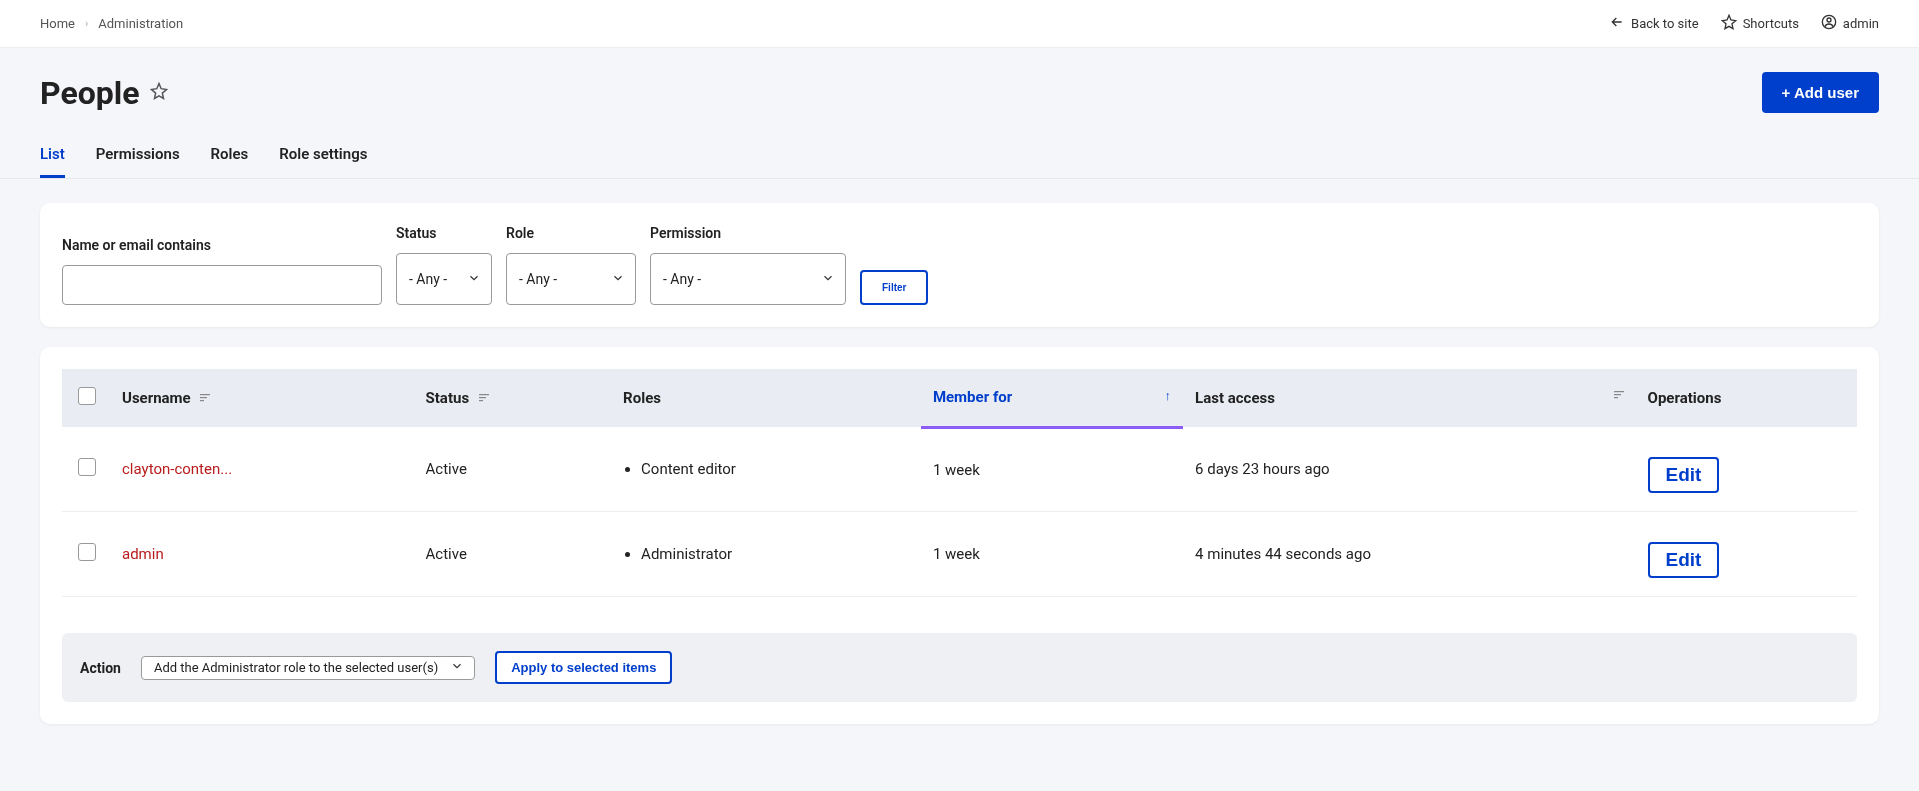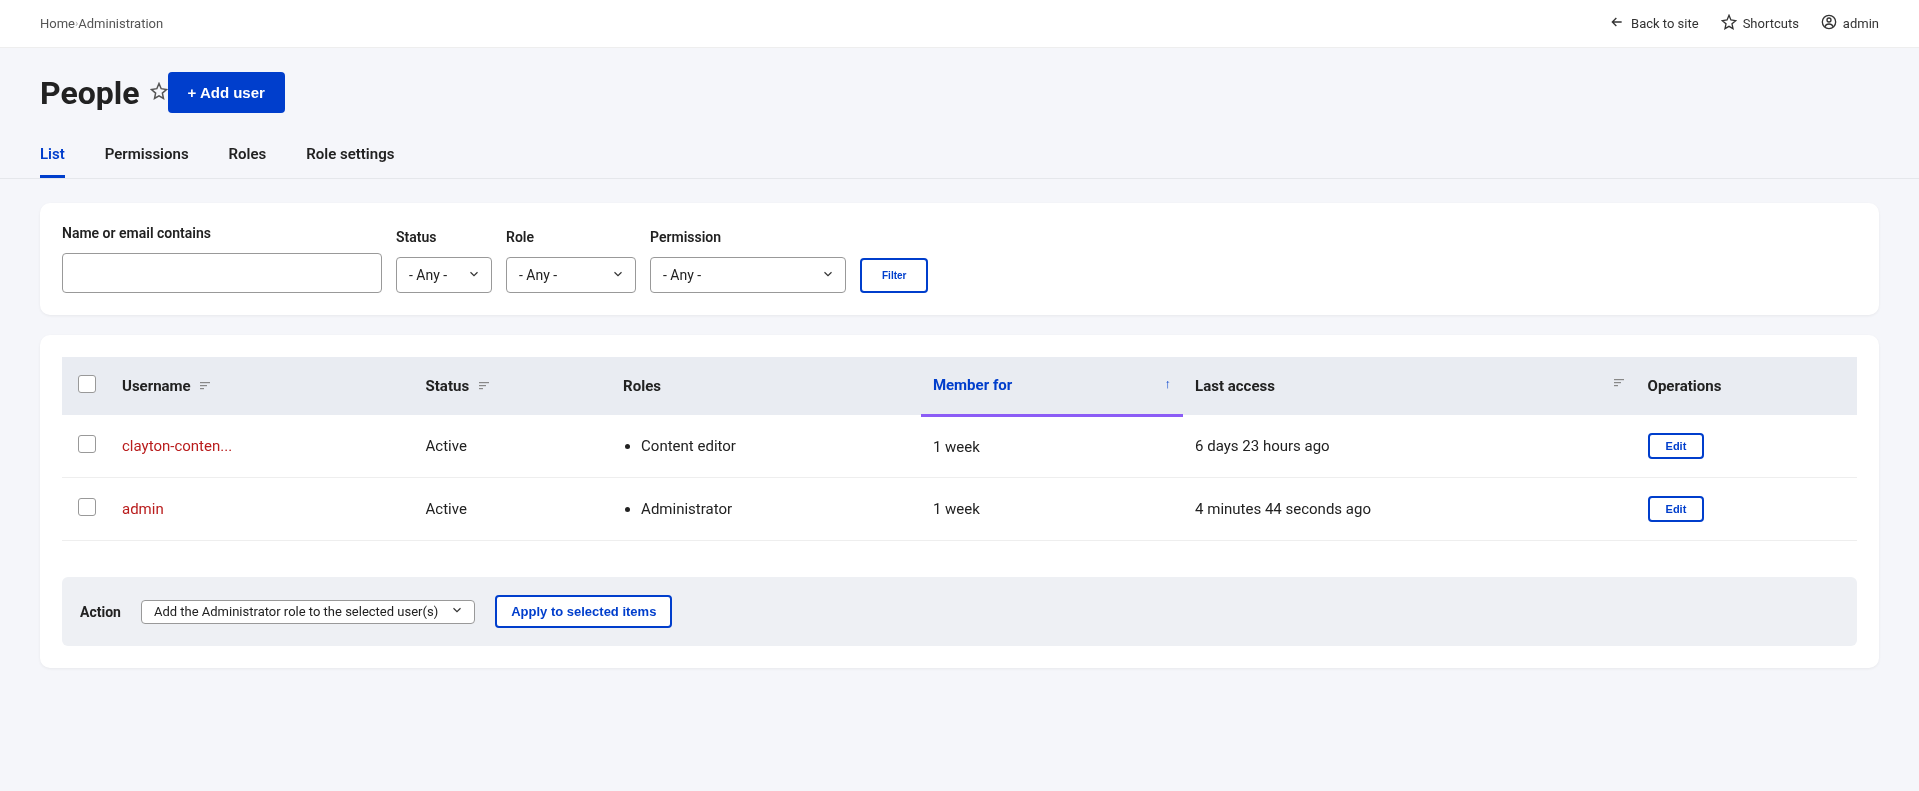--- a/index.html
+++ b/index.html
@@ -1,62 +1,62 @@
 <!DOCTYPE html>
 <html><head>
 <meta charset="utf-8">
 <style>
 * { box-sizing: border-box; margin: 0; padding: 0; }
 body { font-family: -apple-system, BlinkMacSystemFont, "Segoe UI", Roboto, sans-serif; background: #f5f6fa; color: #222; font-size: 14px; }
 
 .topbar { display: flex; align-items: center; justify-content: space-between; padding: 14px 40px; background: #fff; border-bottom: 1px solid #eee; }
-.breadcrumbs { display: flex; align-items: center; font-size: 13px; color: #555; }
+.breadcrumbs { display: flex; align-items: center; gap: 10px; font-size: 13px; color: #555; }
 .breadcrumbs a { color: #555; text-decoration: none; }
 .chev { color: #aaa; font-size: 11px; }
 .topbar-right { display: flex; align-items: center; gap: 22px; font-size: 13px; color: #333; }
 .top-link { display: flex; align-items: center; gap: 6px; cursor: pointer; }
 .top-link svg { width: 16px; height: 16px; }
 
-.header-row { display: flex; align-items: center; padding: 24px 40px 0; }
+.header-row { display: flex; align-items: center; justify-content: space-between; padding: 24px 40px 0; }
 .page-title-wrap { display: flex; align-items: center; gap: 10px; }
 .page-title { font-size: 32px; font-weight: 700; }
 .star-btn svg { width: 18px; height: 18px; }
 .add-user-btn { background: #003ecc; color: #fff; border: none; border-radius: 4px; padding: 12px 20px; font-size: 15px; font-weight: 600; cursor: pointer; }
 
-.tabs { display: flex; gap: 40px; padding: 20px 40px 0; border-bottom: 1px solid #e5e7eb; }
+.tabs { display: flex; gap: 31px; padding: 20px 40px 0; border-bottom: 1px solid #e5e7eb; }
 .tab { padding: 12px 0; font-size: 15px; font-weight: 600; color: #222; cursor: pointer; border-bottom: 3px solid transparent; }
 .tab.active { color: #003ecc; border-bottom-color: #003ecc; }
 
 .content { padding: 24px 40px; }
 
 .filter-card, .table-card { background: #fff; border-radius: 10px; box-shadow: 0 1px 3px rgba(0,0,0,0.06); padding: 22px; margin-bottom: 20px; }
 
 .filter-row { display: flex; gap: 14px; align-items: flex-end; }
 .filter-group { display: flex; flex-direction: column; gap: 12px; }
 .filter-label { font-size: 14px; font-weight: 600; }
 .text-input { width: 320px; height: 40px; border: 1px solid #999; border-radius: 4px; padding: 0 10px; font-size: 14px; }
-.select { position: relative; border: 1px solid #999; border-radius: 4px; height: 36px; display: flex; align-items: center; padding: 0 36px 0 12px; min-width: 96px; background: #fff; cursor: pointer; }
+.select { position: relative; border: 1px solid #999; border-radius: 4px; height: 52px; display: flex; align-items: center; padding: 0 36px 0 12px; min-width: 96px; background: #fff; cursor: pointer; }
 .select.wide { min-width: 130px; }
 .select.wider { min-width: 196px; }
 .select .chev-down { position: absolute; right: 10px; }
 .filter-btn { border: 2px solid #003ecc; color: #003ecc; background: #fff; border-radius: 4px; padding: 10px 20px; font-size: 10px; font-weight: 600; cursor: pointer; }
 
 .table-wrap { }
 table { width: 100%; border-collapse: collapse; }
 thead tr { background: #e9ecf2; }
 th { text-align: left; padding: 18px 12px; font-size: 15px; font-weight: 700; }
 th.sortable { cursor: pointer; }
 th.sorted { color: #003ecc; border-bottom: 3px solid #8b5cf6; }
 .sort-icon { color: #888; font-size: 12px; margin-left: 6px; }
 .sort-icon.active { color: #003ecc; }
 td { padding: 18px 12px; font-size: 15px; border-bottom: 1px solid #eee; vertical-align: middle; }
 .checkbox { width: 18px; height: 18px; border: 1px solid #999; border-radius: 3px; display: inline-block; cursor: pointer; background: #fff; }
 .link { color: #b91c1c; cursor: pointer; }
 ul.roles { list-style: disc; margin-left: 18px; }
-.edit-btn { border: 2px solid #003ecc; color: #003ecc; background: #fff; border-radius: 4px; padding: 5px 16px; font-size: 11px; font-weight: 600; cursor: pointer; }
+.edit-btn { border: 2px solid #003ecc; color: #003ecc; background: #fff; border-radius: 4px; padding: 5px 16px; font-size: 19px; font-weight: 600; cursor: pointer; margin-top: 12px; }
 th:first-child, td:first-child { width: 48px; padding-left: 16px; }
 th:last-child, td:last-child { text-align: left; }
 .arrow-up { font-size: 13px; }
 
 .bulk-row { background: #eef0f4; border-radius: 6px; padding: 18px; margin-top: 36px; display: flex; align-items: center; gap: 20px; }
 .bulk-label { font-weight: 700; font-size: 14px; }
 .bulk-select { border: 1px solid #999; border-radius: 4px; height: 24px; display: flex; align-items: center; padding: 0 36px 0 12px; min-width: 320px; background: #fff; position: relative; cursor: pointer; font-size: 13px; }
 .bulk-select .chev-down { position: absolute; right: 10px; }
 .apply-btn { border: 2px solid #003ecc; color: #003ecc; background: #fff; border-radius: 4px; padding: 7px 14px; font-size: 13px; font-weight: 600; cursor: pointer; }
 

